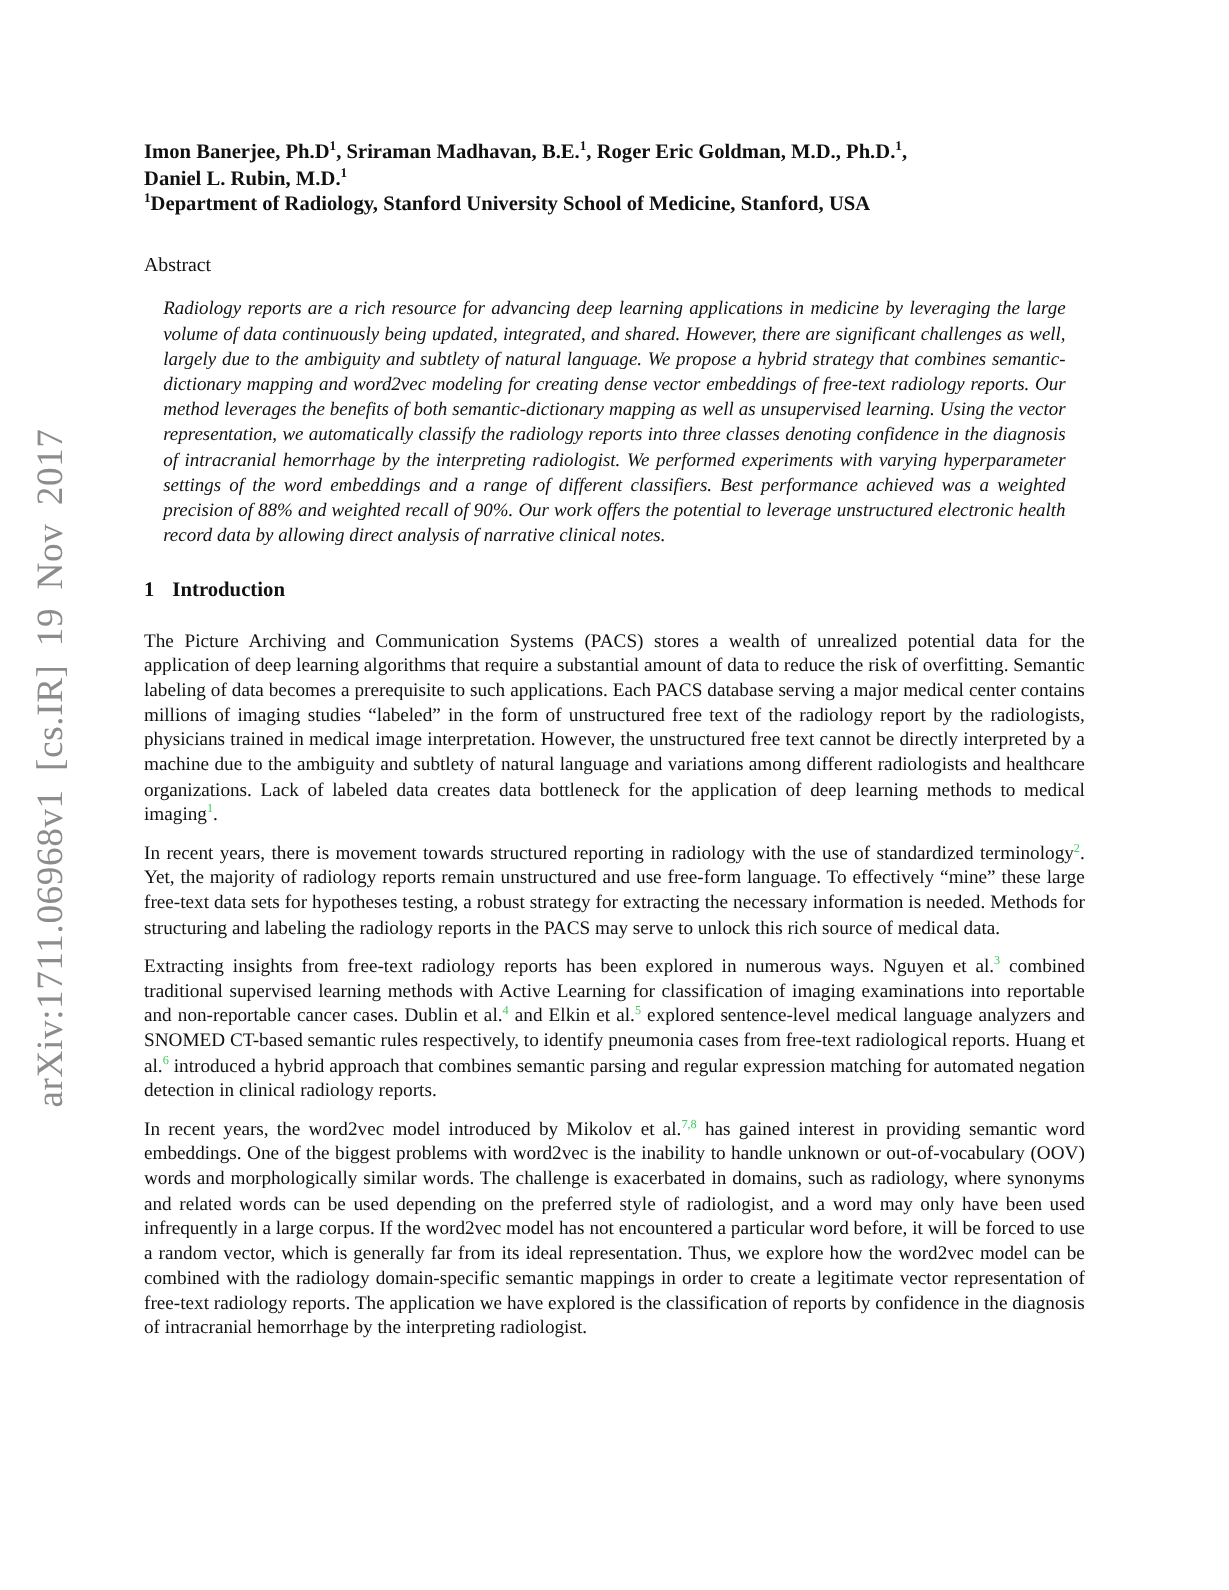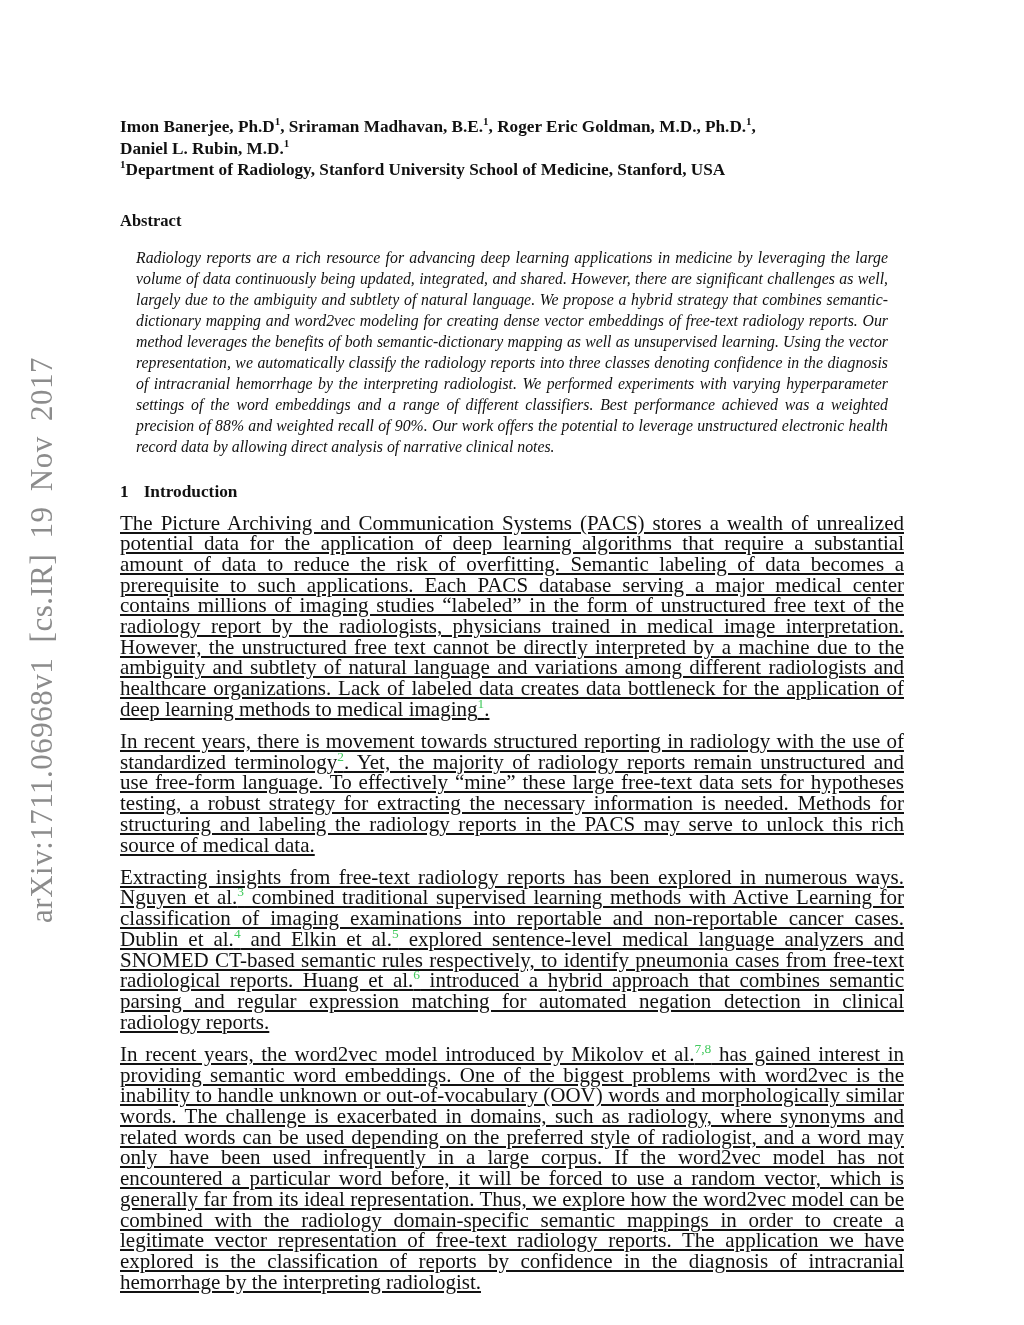--- a/index.html
+++ b/index.html
@@ -39,46 +39,45 @@
 
   .authors, .affiliation {
     text-align: left;
     font-weight: bold;
     font-size: 17.2px;
     line-height: 21.5px;
     margin: 0;
   }
 
   .abstract-heading {
-    font-weight: bold;
+    font-weight: normal;
     font-size: 16.5px;
     margin: 30px 0 9px 0;
   }
 
   .abstract-body {
     font-style: italic;
     font-size: 15.8px;
     line-height: 21px;
     text-align: justify;
     margin: 16px;
   }
 
   .section-heading {
     font-weight: bold;
     font-size: 17.3px;
-    margin: 25px 0 11px 0;
+    margin: 25px 0 23px 0;
   }
   .section-heading .sec-num { margin-right: 15px; }
 
   p.body {
-    font-size: 21px;
+    font-size: 16px;
     line-height: 20.7px;
     text-align: justify;
     margin: 0 0 11.5px 0;
-    text-decoration: underline;
   }
 
   .sup {
     font-size: 64%;
     vertical-align: super;
     line-height: 0;
   }
   .cite {
     color: var(--citation_green, #40c95c);
     cursor: pointer;

